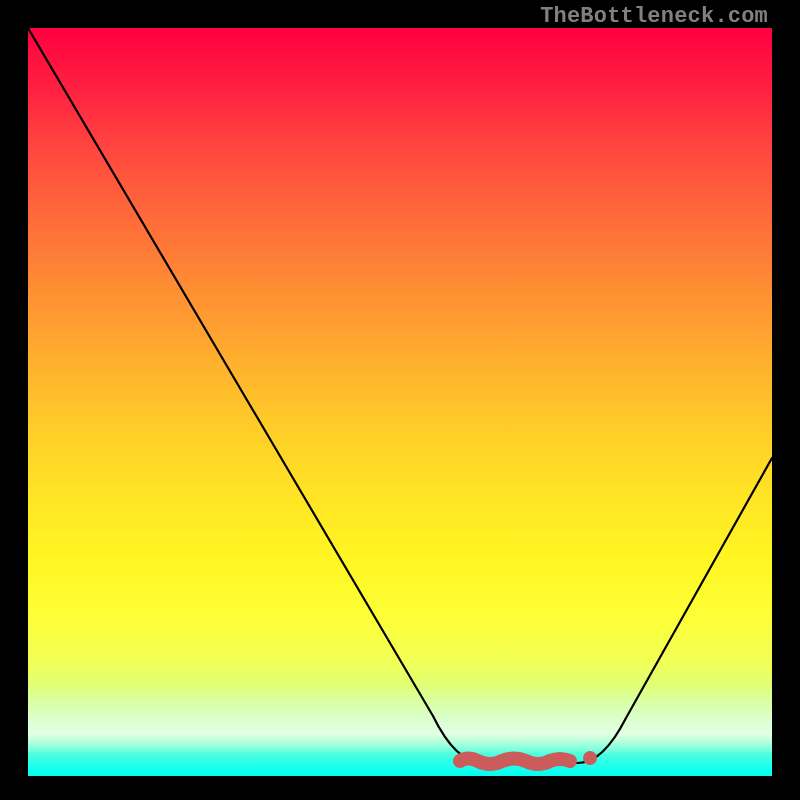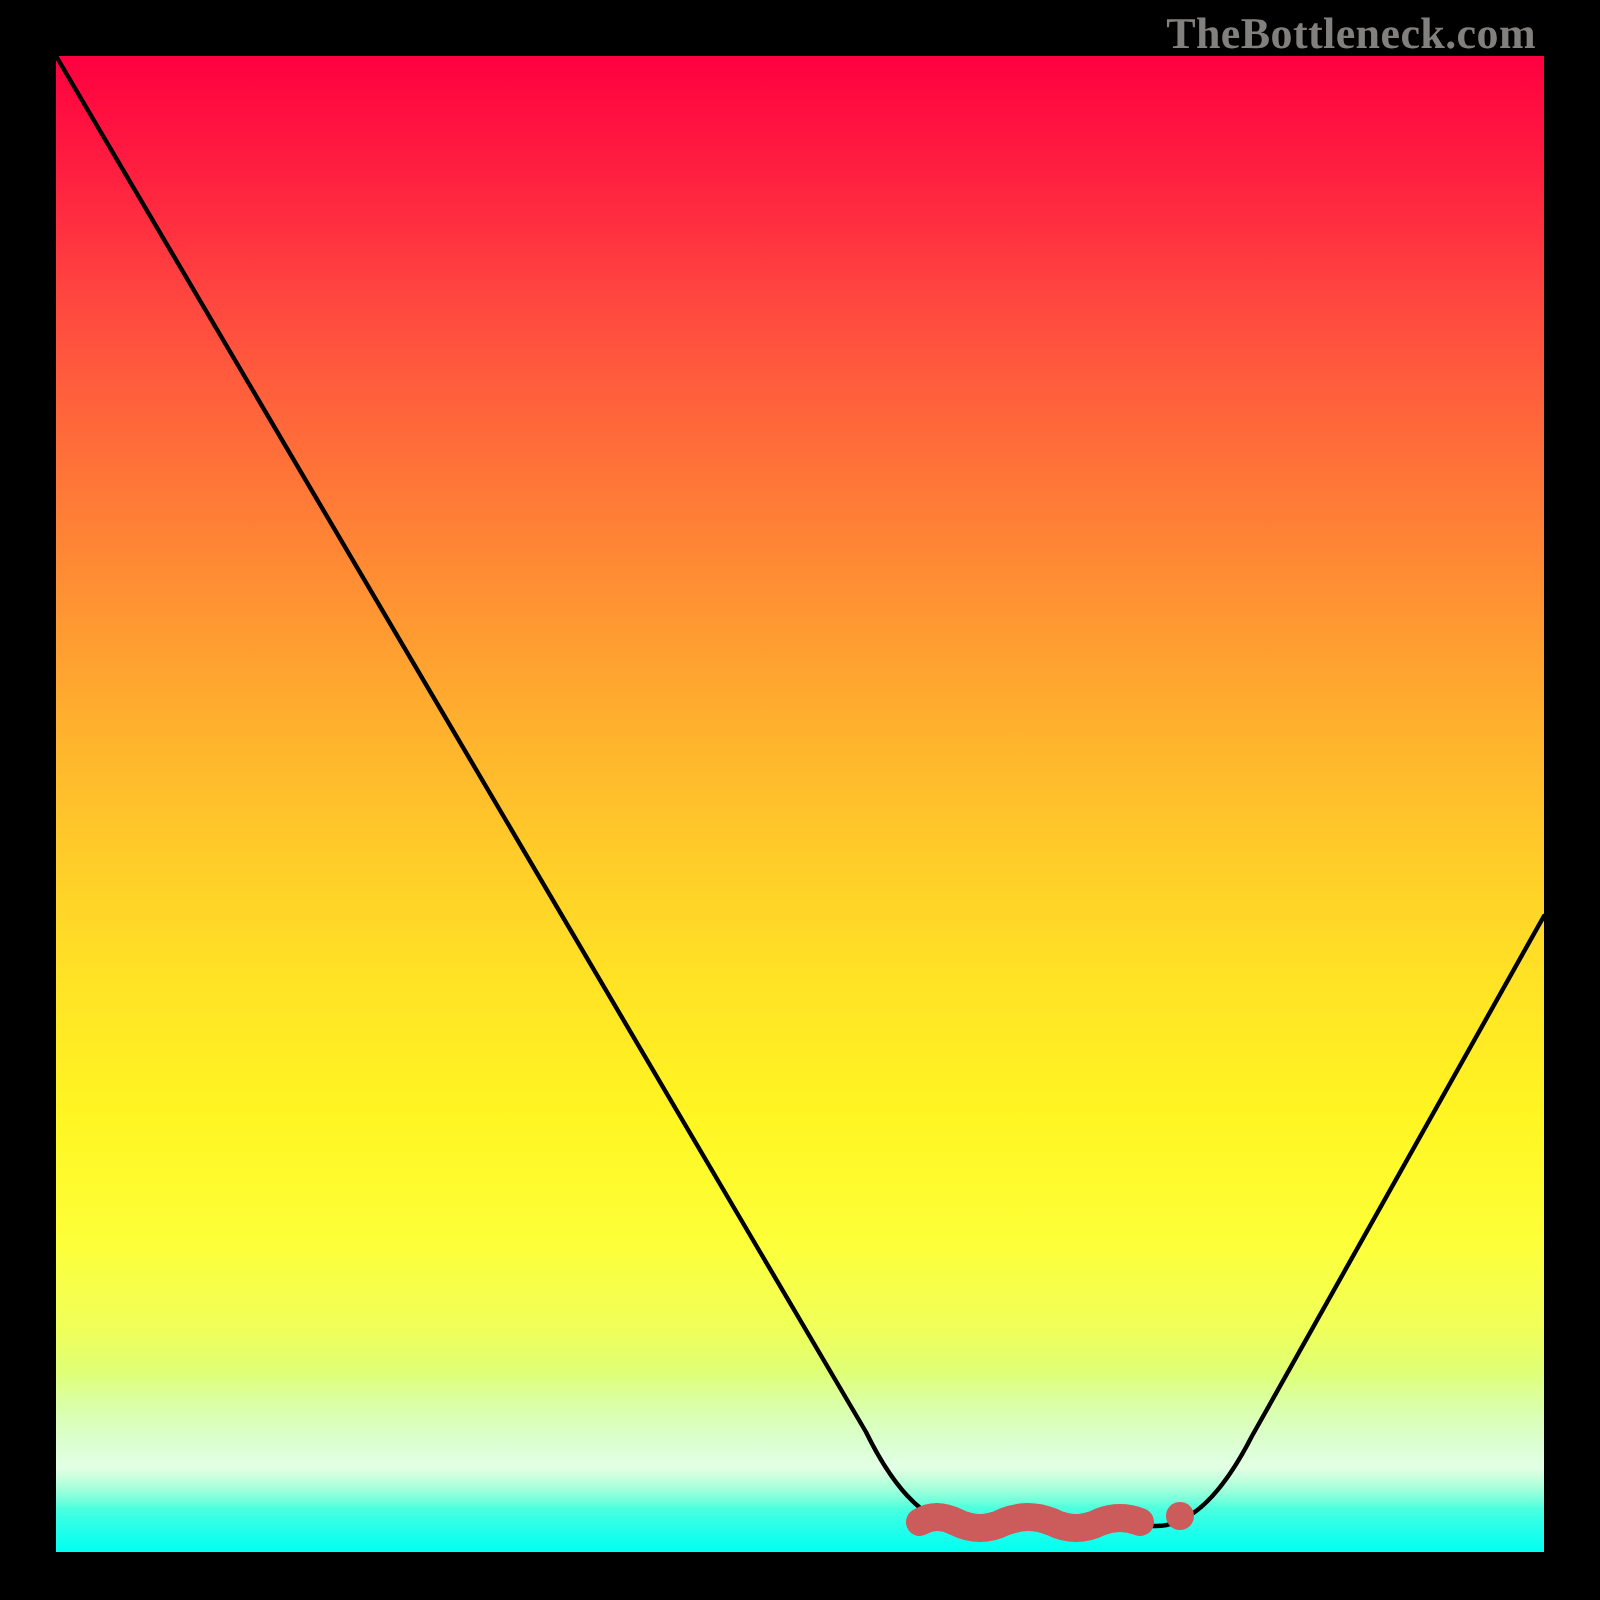--- a/index.html
+++ b/index.html
@@ -83,21 +83,21 @@
     stroke-linecap: round;
     stroke-linejoin: round;
   }
   .curve circle.dot {
     fill: #cc5b5b;
   }
   .attribution {
     position: absolute;
     top: 4px;
     right: 32px;
-    font-family: Liberation Serif, serif;
+    font-family: Liberation Mono, monospace;
     font-size: 22px;
     font-weight: 600;
     color: #82807e;
     letter-spacing: 0.2px;
   }
 </style>
 </head>
 <body>
 
 <div class="container">

